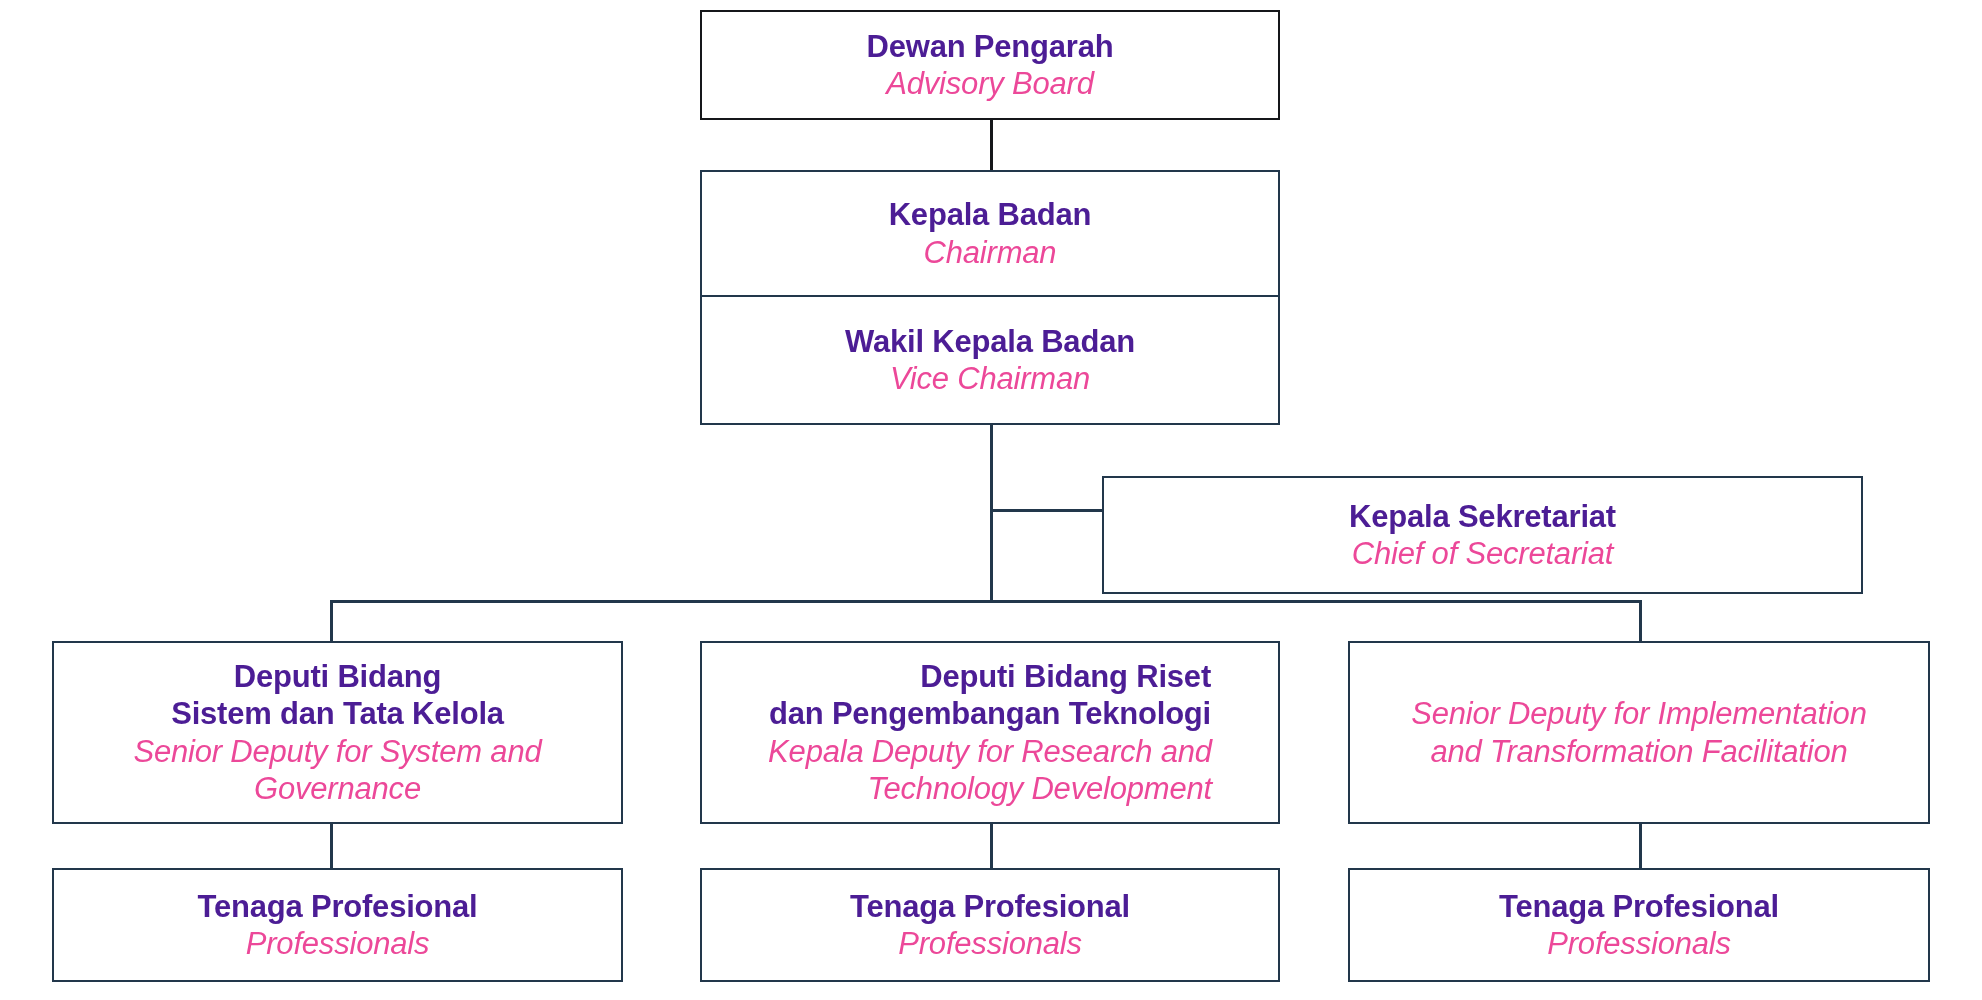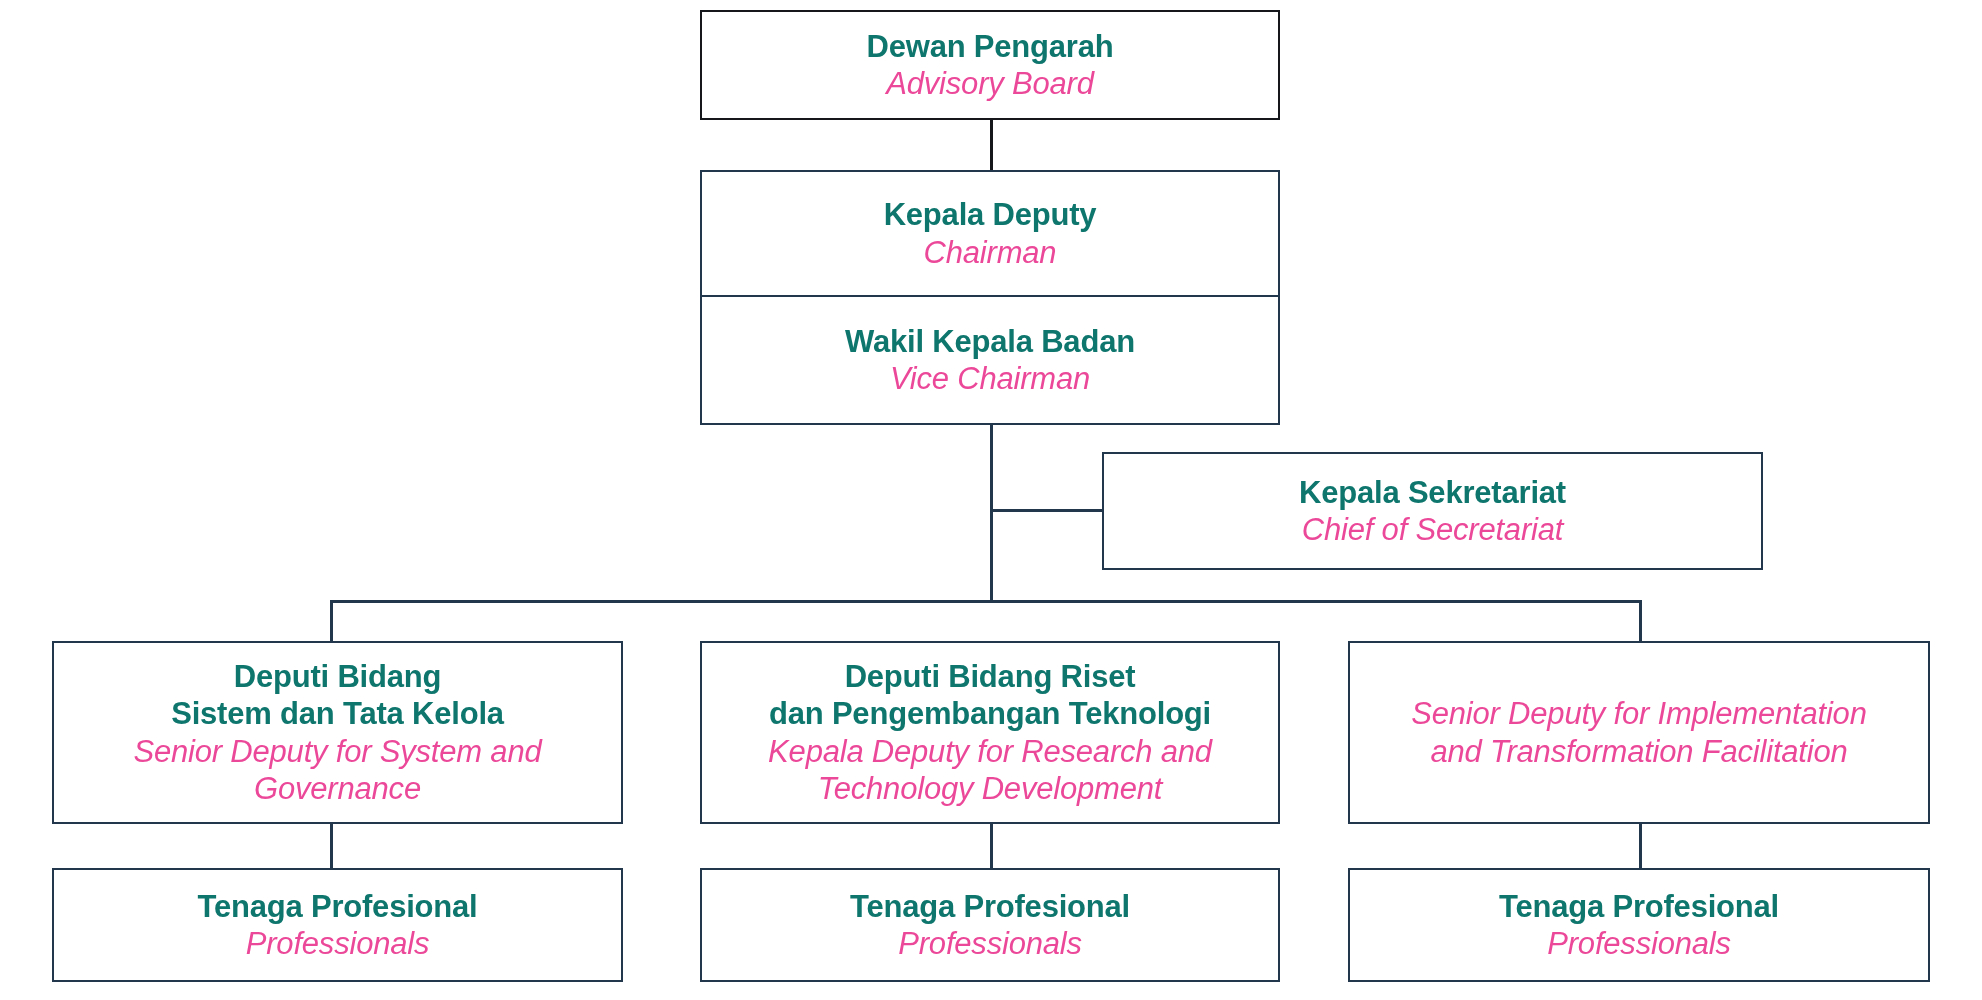--- a/index.html
+++ b/index.html
@@ -31,21 +31,21 @@
     justify-content: center;
     text-align: center;
     line-height: 1.20;
     z-index: 3;
   }
   .node.dark-border {
     border-color: #15171a;
   }
   .node .title-id {
     font-weight: bold;
-    color: #0f766e;
+    color: #4c1d95;
     font-size: 31px;
     letter-spacing: -0.2px;
     white-space: pre-line;
   }
   .node .title-en {
     font-style: italic;
     color: #ec4899;
     font-size: 31px;
     letter-spacing: -0.2px;
     white-space: pre-line;
@@ -84,42 +84,42 @@
   <div class="conn v" style="left:330px; top:823px; height:46px;"></div>
   <div class="conn v" style="left:990px; top:823px; height:46px;"></div>
   <div class="conn v" style="left:1639px; top:823px; height:46px;"></div>
 
   <div class="node dark-border" style="left:700px; top:10px; width:580px; height:110px;">
     <div class="title-id">Dewan Pengarah</div>
     <div class="title-en">Advisory Board</div>
   </div>
 
   <div class="node stack-top" style="left:700px; top:170px; width:580px; height:126px;">
-    <div class="title-id">Kepala Deputy</div>
+    <div class="title-id">Kepala Badan</div>
     <div class="title-en">Chairman</div>
   </div>
 
   <div class="node stack-bottom" style="left:700px; top:296px; width:580px; height:129px;">
     <div class="title-id">Wakil Kepala Badan</div>
     <div class="title-en">Vice Chairman</div>
   </div>
 
-  <div class="node" style="left:1102px; top:452px; width:661px; height:118px;">
+  <div class="node" style="left:1102px; top:476px; width:761px; height:118px;">
     <div class="title-id">Kepala Sekretariat</div>
     <div class="title-en">Chief of Secretariat</div>
   </div>
 
   <div class="node" style="left:52px; top:641px; width:571px; height:183px;">
     <div class="title-id">Deputi Bidang
 Sistem dan Tata Kelola</div>
     <div class="title-en">Senior Deputy for System and
 Governance</div>
   </div>
 
-  <div class="node" style="left:700px; top:641px; width:580px; height:183px;">
+  <div class="node" style="left:700px; top:641px; width:580px; height:183px;text-align:right;">
     <div class="title-id">Deputi Bidang Riset
 dan Pengembangan Teknologi</div>
     <div class="title-en">Kepala Deputy for Research and
 Technology Development</div>
   </div>
 
   <div class="node" style="left:1348px; top:641px; width:582px; height:183px;">
     <div class="title-en">Senior Deputy for Implementation
 and Transformation Facilitation</div>
   </div>

